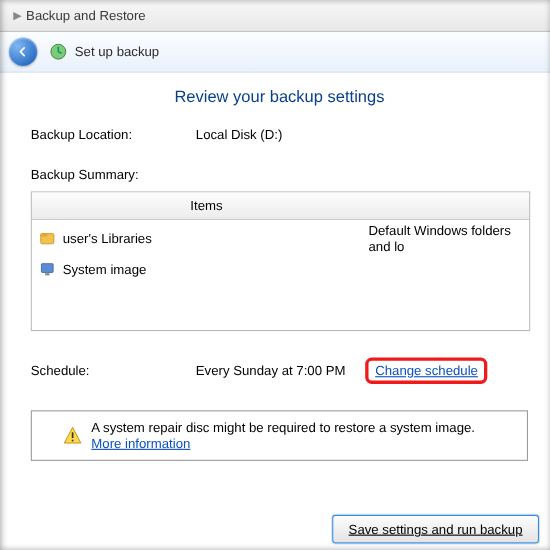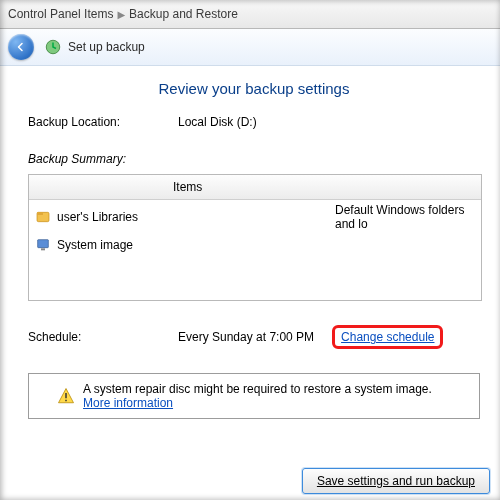--- a/index.html
+++ b/index.html
@@ -66,21 +66,21 @@
     margin: 0 0 18px 0;
     font-size: 15px;
     font-weight: normal;
     color: #0a3f8a;
     text-align: center;
   }
   .kv { display: flex; margin-bottom: 10px; }
   .kv .k { width: 150px; }
   .kv .v { }
 
-  .summary-label { margin-top: 23px; margin-bottom: 8px; display: block; font-style: italic; }
+  .summary-label { margin-top: 23px; margin-bottom: 8px; display: block; }
 
   .grid {
     border: 1px solid #b9b9b9;
     width: 100%;
     background: #fff;
   }
   .grid-header {
     display: flex;
     background: linear-gradient(#fdfdfd,#ececec);
     border-bottom: 1px solid #cfcfcf;
@@ -141,21 +141,20 @@
   }
   .btn.primary {
     border-color: #3d8bdc;
     box-shadow: 0 0 0 1px rgba(61,139,220,0.25);
   }
 </style>
 </head>
 <body>
 
 <div class="breadcrumb-bar">
-  <span class="crumb">Control Panel Items</span>
   <span class="arrow">▶</span>
   <span class="crumb">Backup and Restore</span>
 </div>
 
 <div class="toolbar">
   <div class="back-btn">
     <svg viewBox="0 0 24 24">
         <path d="M14 5l-7 7 7 7" stroke="#fff" stroke-width="3" fill="none" stroke-linecap="round" stroke-linejoin="round"></path>
       </svg>
   </div>

